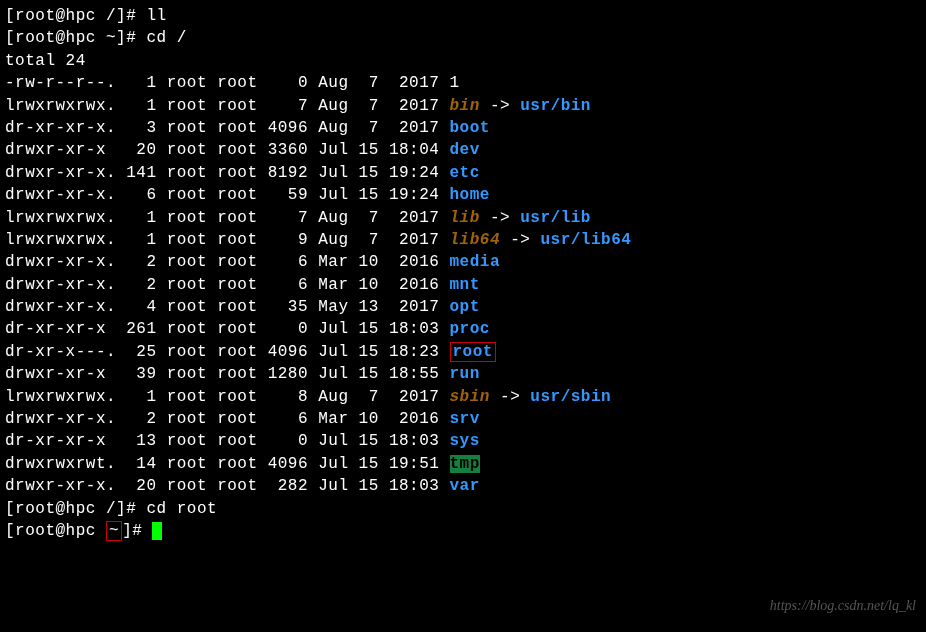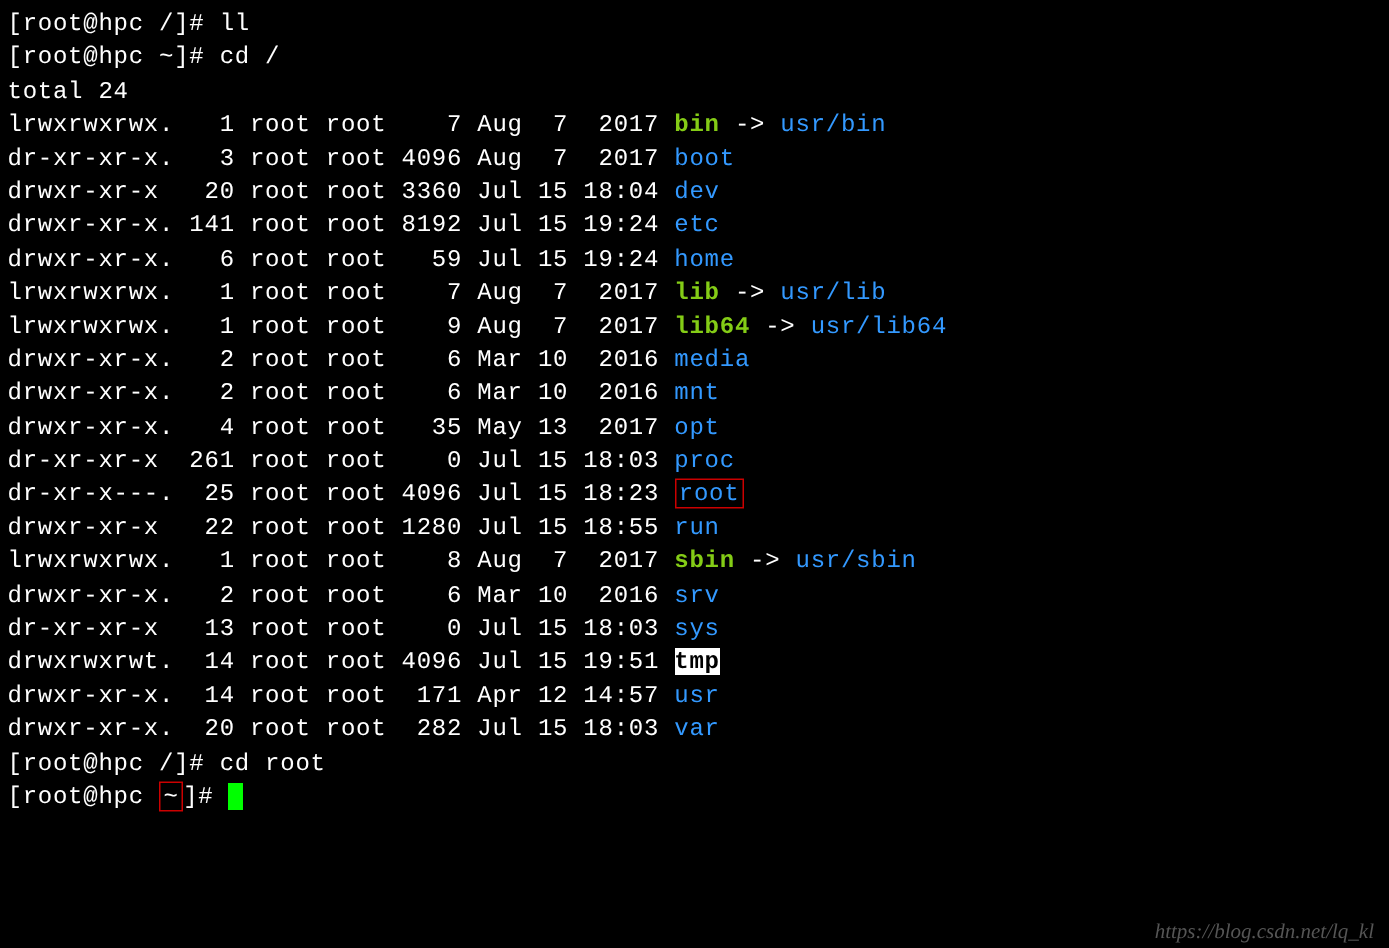--- a/index.html
+++ b/index.html
@@ -16,74 +16,74 @@
       padding: 5px;
       width: 926px;
       height: 632px;
       position: relative;
       overflow: hidden;
     }
     .line {
       white-space: pre;
       font-family: inherit;
     }
-    .dir { color: #3399ff; font-weight: normal; }
-    .link { color: #84cc16; font-weight: bold; }
+    .dir { color: #3399ff; font-weight: bold; }
+    .link { color: #a16207; font-weight: bold; font-style: italic; }
     .symlink-arrow { color: #fff; }
-    .tmp { background: #ffffff; color: #000; font-weight: bold; }
+    .tmp { background: #15803d; color: #000; font-weight: bold; }
     .white { color: #fff; }
     .red-box {
       border: 1px solid #cc0000;
       padding: 0 2px;
     }
     .cursor {
       background: #00ff00;
       display: inline-block;
       width: 10px;
       height: 18px;
       vertical-align: text-bottom;
     }
     .watermark {
       position: absolute;
-      bottom: 0;
+      bottom: 16px;
       right: 10px;
       color: #555;
       font-size: 14px;
       font-style: italic;
       font-family: serif;
     }
     .terminal {
       letter-spacing: 0.5px;
     }
   </style>
 </head>
 <body>
 
 <div class="terminal">
   <div class="line"><span>[root@hpc /]# </span><span>ll</span></div>
   <div class="line"><span>[root@hpc ~]# </span><span>cd /</span></div>
   <div class="line">total 24</div>
   <div id="listing">
+      <div class="line"><span>-rw-r--r--.</span><span>   1</span><span> root</span><span> root</span><span>    0</span><span> Aug  7  2017</span> <span class="white">1</span></div>
       <div class="line"><span>lrwxrwxrwx.</span><span>   1</span><span> root</span><span> root</span><span>    7</span><span> Aug  7  2017</span> <span class="link">bin</span><span class="symlink-arrow"> -&gt; </span><span class="dir">usr/bin</span></div>
       <div class="line"><span>dr-xr-xr-x.</span><span>   3</span><span> root</span><span> root</span><span> 4096</span><span> Aug  7  2017</span> <span class="dir">boot</span></div>
       <div class="line"><span>drwxr-xr-x </span><span>  20</span><span> root</span><span> root</span><span> 3360</span><span> Jul 15 18:04</span> <span class="dir">dev</span></div>
       <div class="line"><span>drwxr-xr-x.</span><span> 141</span><span> root</span><span> root</span><span> 8192</span><span> Jul 15 19:24</span> <span class="dir">etc</span></div>
       <div class="line"><span>drwxr-xr-x.</span><span>   6</span><span> root</span><span> root</span><span>   59</span><span> Jul 15 19:24</span> <span class="dir">home</span></div>
       <div class="line"><span>lrwxrwxrwx.</span><span>   1</span><span> root</span><span> root</span><span>    7</span><span> Aug  7  2017</span> <span class="link">lib</span><span class="symlink-arrow"> -&gt; </span><span class="dir">usr/lib</span></div>
       <div class="line"><span>lrwxrwxrwx.</span><span>   1</span><span> root</span><span> root</span><span>    9</span><span> Aug  7  2017</span> <span class="link">lib64</span><span class="symlink-arrow"> -&gt; </span><span class="dir">usr/lib64</span></div>
       <div class="line"><span>drwxr-xr-x.</span><span>   2</span><span> root</span><span> root</span><span>    6</span><span> Mar 10  2016</span> <span class="dir">media</span></div>
       <div class="line"><span>drwxr-xr-x.</span><span>   2</span><span> root</span><span> root</span><span>    6</span><span> Mar 10  2016</span> <span class="dir">mnt</span></div>
       <div class="line"><span>drwxr-xr-x.</span><span>   4</span><span> root</span><span> root</span><span>   35</span><span> May 13  2017</span> <span class="dir">opt</span></div>
       <div class="line"><span>dr-xr-xr-x </span><span> 261</span><span> root</span><span> root</span><span>    0</span><span> Jul 15 18:03</span> <span class="dir">proc</span></div>
       <div class="line"><span>dr-xr-x---.</span><span>  25</span><span> root</span><span> root</span><span> 4096</span><span> Jul 15 18:23</span> <span class="red-box"><span class="dir">root</span></span></div>
-      <div class="line"><span>drwxr-xr-x </span><span>  22</span><span> root</span><span> root</span><span> 1280</span><span> Jul 15 18:55</span> <span class="dir">run</span></div>
+      <div class="line"><span>drwxr-xr-x </span><span>  39</span><span> root</span><span> root</span><span> 1280</span><span> Jul 15 18:55</span> <span class="dir">run</span></div>
       <div class="line"><span>lrwxrwxrwx.</span><span>   1</span><span> root</span><span> root</span><span>    8</span><span> Aug  7  2017</span> <span class="link">sbin</span><span class="symlink-arrow"> -&gt; </span><span class="dir">usr/sbin</span></div>
       <div class="line"><span>drwxr-xr-x.</span><span>   2</span><span> root</span><span> root</span><span>    6</span><span> Mar 10  2016</span> <span class="dir">srv</span></div>
       <div class="line"><span>dr-xr-xr-x </span><span>  13</span><span> root</span><span> root</span><span>    0</span><span> Jul 15 18:03</span> <span class="dir">sys</span></div>
       <div class="line"><span>drwxrwxrwt.</span><span>  14</span><span> root</span><span> root</span><span> 4096</span><span> Jul 15 19:51</span> <span class="tmp">tmp</span></div>
-      <div class="line"><span>drwxr-xr-x.</span><span>  14</span><span> root</span><span> root</span><span>  171</span><span> Apr 12 14:57</span> <span class="dir">usr</span></div>
       <div class="line"><span>drwxr-xr-x.</span><span>  20</span><span> root</span><span> root</span><span>  282</span><span> Jul 15 18:03</span> <span class="dir">var</span></div>
     </div>
   <div class="line"><span>[root@hpc /]# </span><span>cd root</span></div>
   <div class="line"><span>[root@hpc </span><span class="red-box">~</span><span>]# </span><span class="cursor"></span></div>
 </div>
 
 <div class="watermark">https://blog.csdn.net/lq_kl</div>
 
 </body></html>

